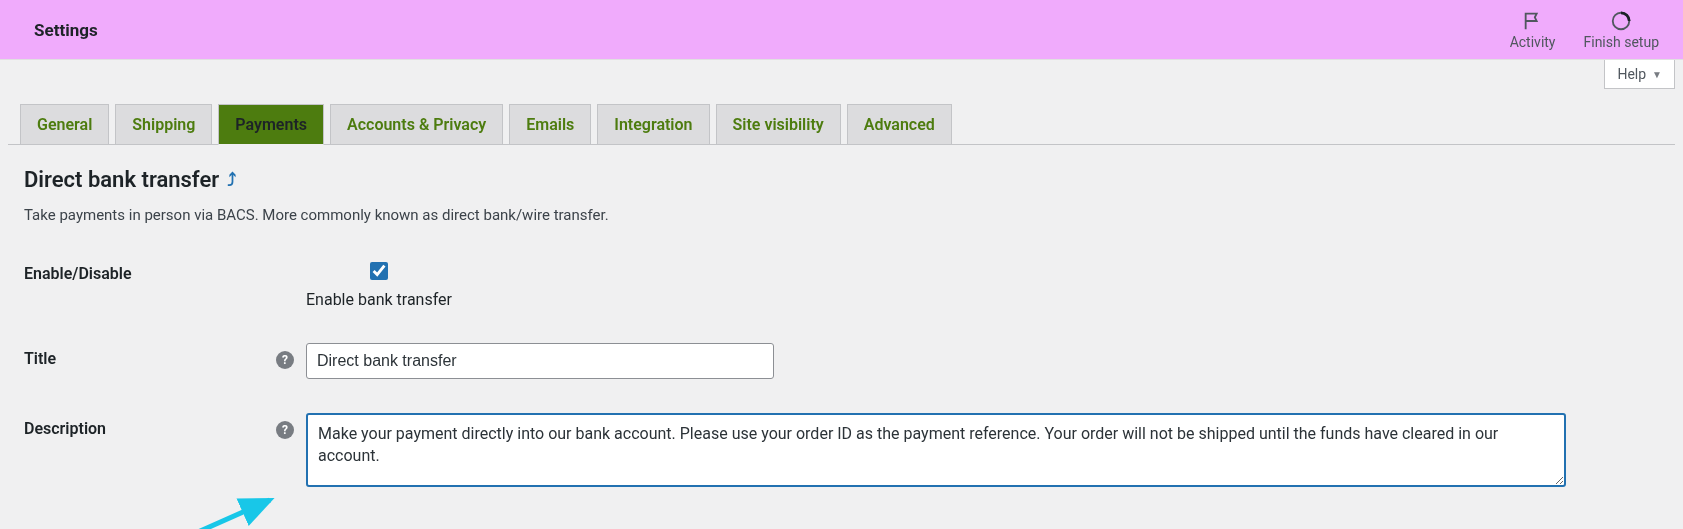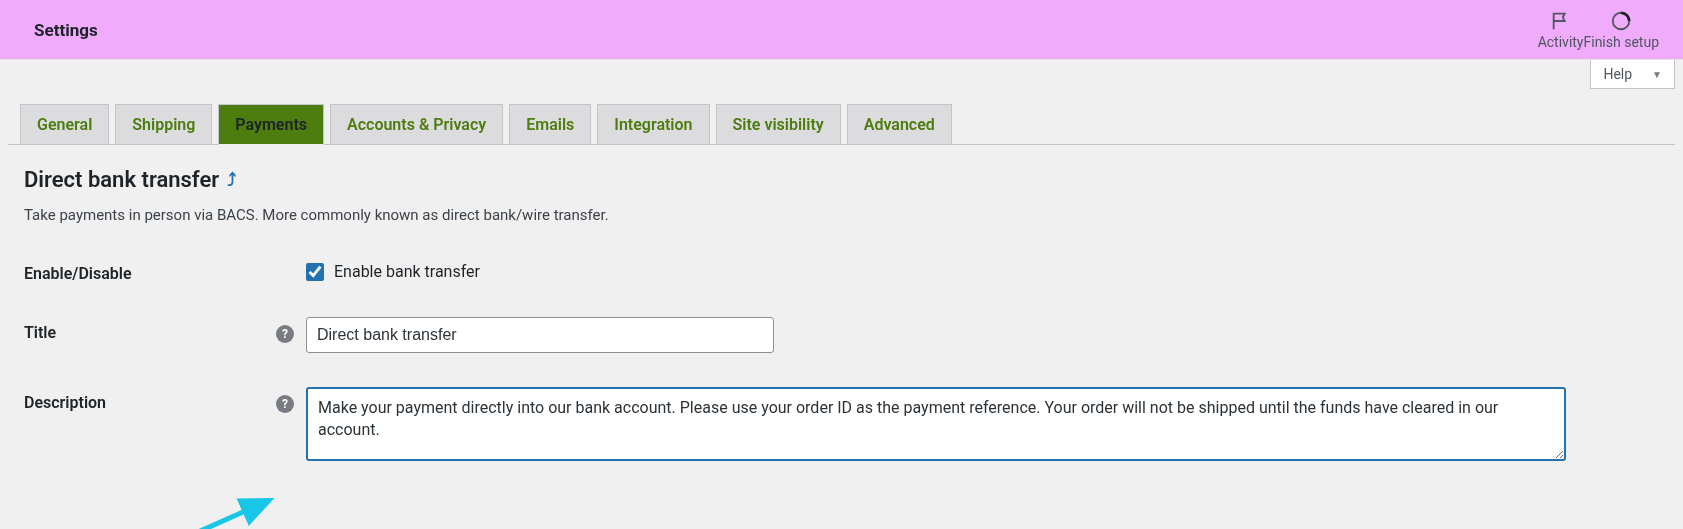--- a/index.html
+++ b/index.html
@@ -2,30 +2,30 @@
 <html><head>
 <meta charset="utf-8">
 <style>
   * { box-sizing: border-box; margin: 0; padding: 0; }
   html, body { width: 1683px; height: 529px; font-family: -apple-system, BlinkMacSystemFont, "Segoe UI", Roboto, "Helvetica Neue", Arial, sans-serif; background: #f0f0f1; color: #1d2327; overflow: hidden; }
 
   
   .top-bar { background: #f0abfc; height: 60px; display: flex; align-items: center; padding: 0 24px 0 34px; border-bottom: 1px solid #e0e0e0; }
   .top-bar-title { font-size: 17px; font-weight: 700; color: #1d2327; }
   .top-bar-spacer { flex: 1; }
-  .top-bar-actions { display: flex; align-items: flex-start; }
+  .top-bar-actions { display: flex; gap: 28px; align-items: flex-start; }
   .top-bar-action { display: flex; flex-direction: column; align-items: center; gap: 2px; color: #50575e; cursor: pointer; font-size: 14px; }
   .top-bar-action svg { width: 22px; height: 22px; }
 
   
   .body-area { padding: 0 8px 0 8px; position: relative; }
 
   
   .help-wrap { position: absolute; right: 8px; top: 0; }
-  .help-btn { background: #fff; border: 1px solid #c3c4c7; border-top: none; color: #50575e; font-size: 14px; padding: 6px 12px; display: flex; align-items: center; gap: 20px; cursor: pointer; }
+  .help-btn { background: #fff; border: 1px solid #c3c4c7; border-top: none; color: #50575e; font-size: 14px; padding: 6px 12px; display: flex; align-items: center; gap: 6px; cursor: pointer; }
   .help-btn .tri { font-size: 10px; color: #787c82; }
 
   
   .tabs { display: flex; gap: 6px; padding: 44px 12px 0 12px; border-bottom: 1px solid #c3c4c7; }
   .tab { background: #dcdcde; border: 1px solid #c3c4c7; border-bottom: none; padding: 10px 16px; font-size: 16px; font-weight: 600; color: #4d7c0f; cursor: pointer; }
   .tab.active { background: #4d7c0f; color: #1d2327; border-bottom: 1px solid #f0f0f1; margin-bottom: -1px; }
 
   
   .section { padding: 22px 0 0 0; margin-left: 16px; }
   .section-heading { display: flex; align-items: center; gap: 8px; font-size: 22px; font-weight: 600; color: #1d2327; }
@@ -34,21 +34,21 @@
 
   
   .form-table { margin-top: 34px; width: 100%; }
   .form-row { display: flex; align-items: flex-start; margin-bottom: 34px; }
   .form-label-cell { width: 252px; padding-top: 6px; display: flex; align-items: center; }
   .form-label { font-size: 16px; font-weight: 600; color: #1d2327; }
   .form-field-cell { flex: 1; display: flex; align-items: flex-start; gap: 12px; }
   .help-tip { width: 18px; height: 18px; border-radius: 50%; background: #787c82; color: #fff; font-size: 12px; font-weight: 700; display: flex; align-items: center; justify-content: center; margin-top: 8px; cursor: help; flex-shrink: 0; }
 
   
-  .checkbox-wrap { display: flex; align-items: center; gap: 10px; padding-top: 4px; }
+  .checkbox-wrap { display: flex; align-items: center; gap: 10px; padding-top: 4px; flex-direction: column; }
   input[type="checkbox"] { width: 18px; height: 18px; accent-color: #2271b1; cursor: pointer; }
   .checkbox-label { font-size: 16px; color: #1d2327; }
 
   
   .text-input { width: 468px; height: 36px; border: 1px solid #8c8f94; border-radius: 3px; padding: 0 10px; font-size: 16px; background: #fff; color: #2c3338; }
 
   
   .desc-textarea { width: 1260px; height: 74px; border: 2px solid #2271b1; border-radius: 3px; padding: 8px 10px; font-size: 16px; font-family: inherit; color: #2c3338; background: #fff; resize: both; line-height: 1.4; }
 
   

